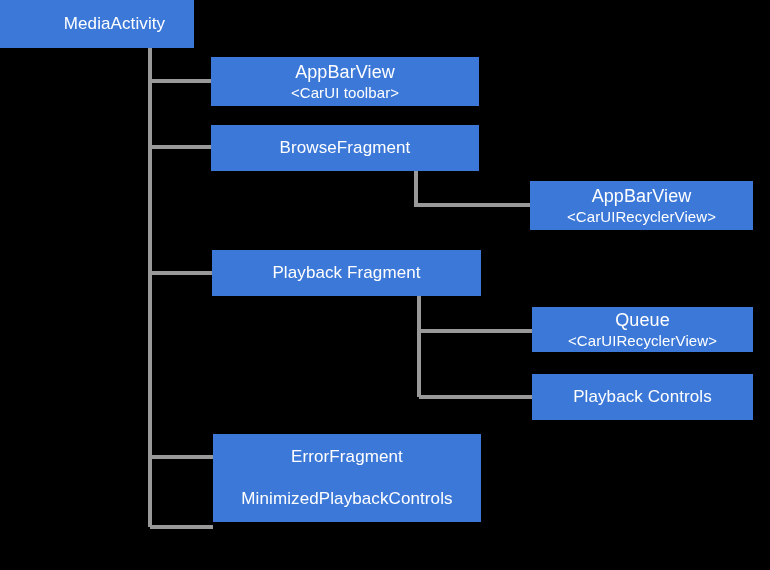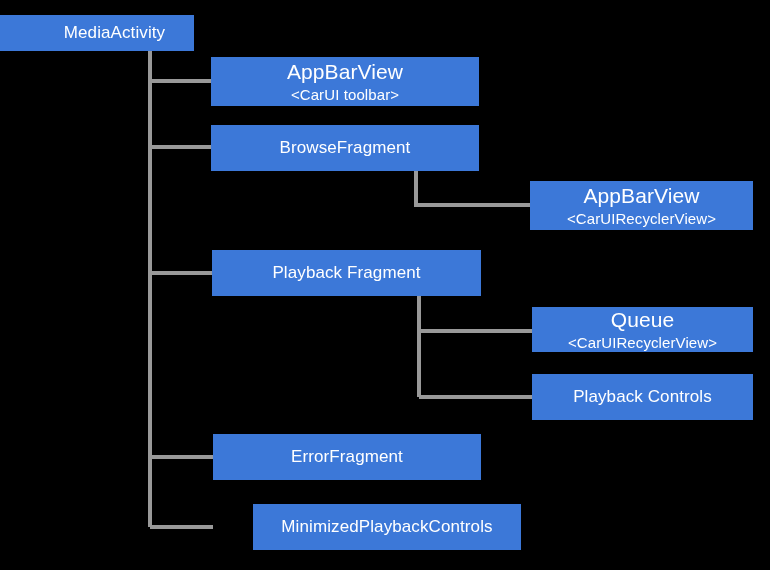--- a/index.html
+++ b/index.html
@@ -32,46 +32,46 @@
     color: #ffffff;
     display: flex;
     flex-direction: column;
     align-items: center;
     justify-content: center;
     text-align: center;
     line-height: 1.18;
     z-index: 2;
   }
   .node .title {
-    font-size: 21px;
+    font-size: 18px;
     font-weight: 400;
     letter-spacing: 0.1px;
     white-space: nowrap;
   }
   .node .subtitle {
     font-size: 15px;
     font-weight: 400;
     letter-spacing: 0.1px;
     white-space: nowrap;
     margin-top: 1px;
   }
   .node.single .title {
     font-size: 17px;
   }
 
   
-  #node-media-activity   { left: 0px;   top: 15px;   width: 194px; height: 36px; padding-left: 35px; }
+  #node-media-activity   { left: 0px;   top: 0px;   width: 194px; height: 48px; padding-left: 35px; }
   #node-app-bar-view     { left: 211px; top: 57px;  width: 268px; height: 49px; }
   #node-browse-fragment  { left: 211px; top: 125px; width: 268px; height: 46px; align-items: center; }
   #node-browse-list      { left: 530px; top: 181px; width: 223px; height: 49px; }
   #node-playback-fragment{ left: 212px; top: 250px; width: 269px; height: 46px; }
   #node-queue            { left: 532px; top: 307px; width: 221px; height: 45px; }
   #node-playback-controls{ left: 532px; top: 374px; width: 221px; height: 46px; }
   #node-error-fragment   { left: 213px; top: 434px; width: 268px; height: 46px; }
-  #node-minimized-pc     { left: 213px; top: 504px; width: 268px; height: 46px; margin-left: 40px; }
+  #node-minimized-pc     { left: 213px; top: 476px; width: 268px; height: 46px; }
 </style>
 </head>
 <body>
 
 <div id="diagram-canvas">
 
   <svg id="connector-layer" viewBox="0 0 770 570" width="770" height="570" xmlns="http://www.w3.org/2000/svg">
     <g stroke="#999999" stroke-width="4" fill="none" stroke-linecap="butt">
 
       <path d="M150,48 L150,527"></path>

